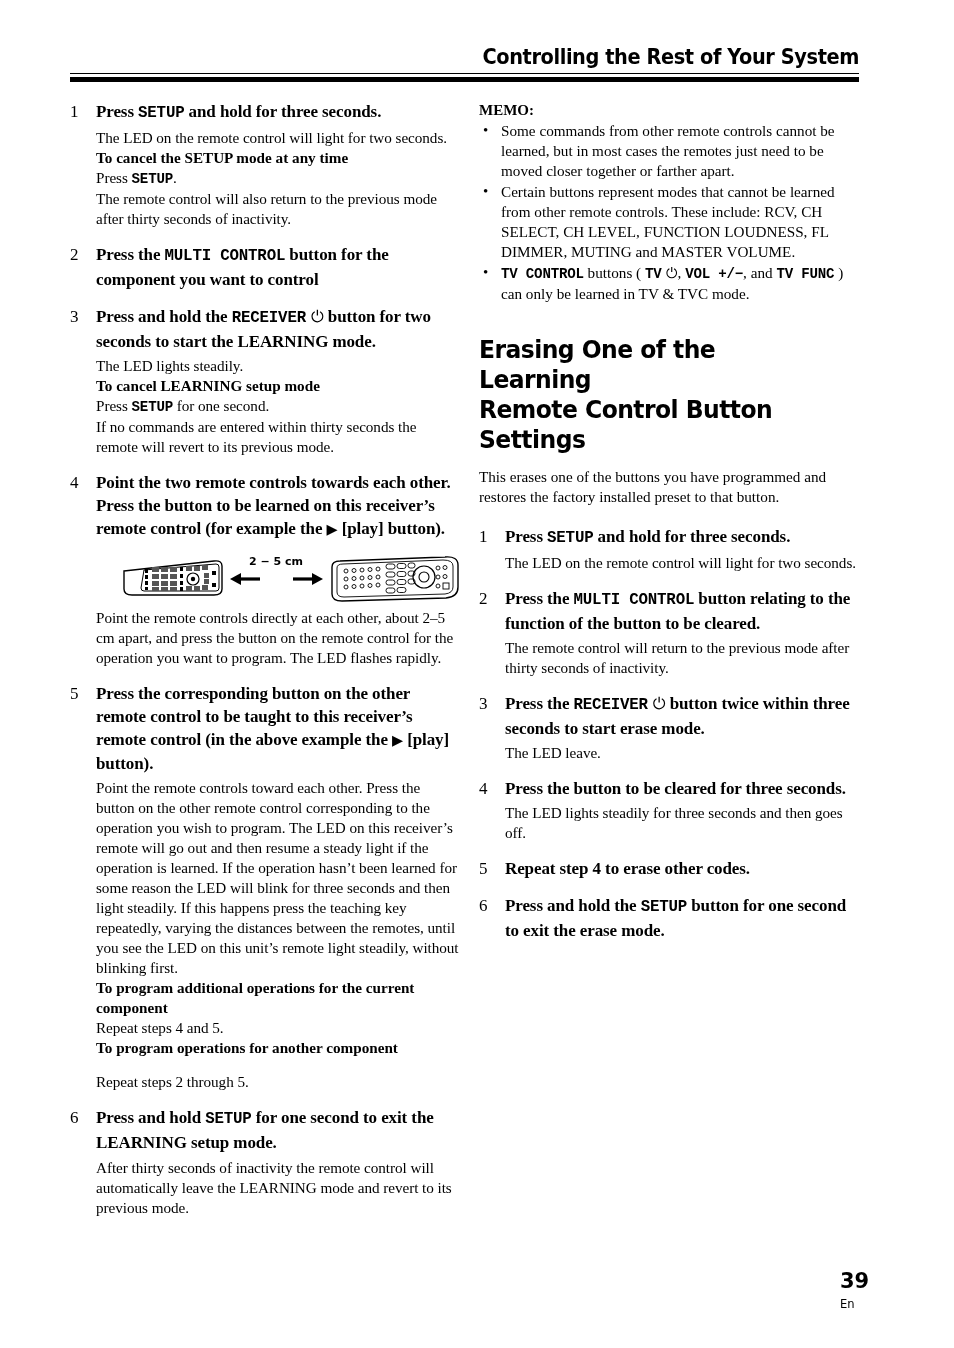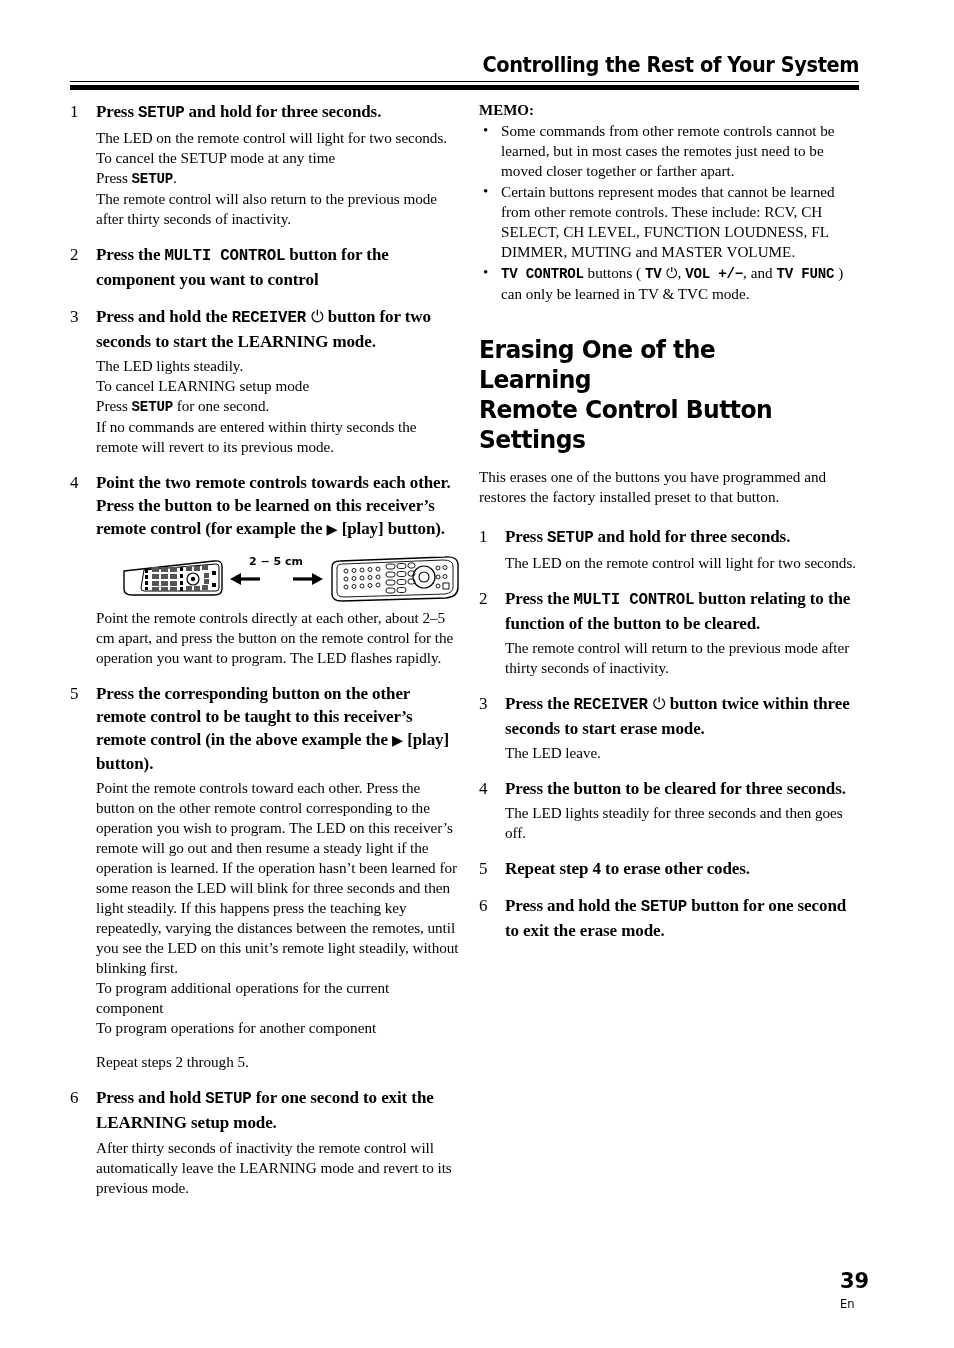--- a/index.html
+++ b/index.html
@@ -14,21 +14,21 @@
     background: #ffffff;
     font-family: "Liberation Serif", "DejaVu Serif", serif;
     color: #000000;
     overflow: hidden;
   }
 
   
   .header {
     position: absolute;
     left: 70px;
-    top: 54px;
+    top: 46px;
     width: 789px;
   }
   .header-title {
     text-align: right;
     font-family: "DejaVu Sans", "Liberation Sans", sans-serif;
     font-weight: bold;
     font-size: 21.5px;
     letter-spacing: -0.45px;
     line-height: 1.05;
     padding-bottom: 3px;
@@ -76,21 +76,21 @@
     font-weight: bold;
     letter-spacing: -0.1px;
   }
   .step-body {
     font-size: 15.2px;
     line-height: 20px;
     margin-top: 2px;
     letter-spacing: -0.05px;
   }
   .sub-head {
-    font-weight: normal;
+    font-weight: bold;
     font-size: 15.2px;
     line-height: 20px;
   }
   .blk { display: block; }
   .gap { margin-top: 18px; }
 
   
   b.btn {
     font-family: Liberation Mono, monospace;
     font-weight: bold;
@@ -307,20 +307,21 @@
           <div style="margin-top:3px">
             <div class="step-body" style="margin-top:0">Point the remote controls directly at each other, about 2–5 cm apart, and press the button on the remote control for the operation you want to program. The LED flashes rapidly.</div>
           </div>
         </div>
         <div class="step">
           <span class="step-num">5</span>
           <div class="step-head"><span>Press the corresponding button on the other remote control to be taught to this receiver’s remote control (in the above example the </span><span class="tri">▶</span><span> [play] button).</span></div>
           <div style="margin-top:3px">
             <div class="step-body" style="margin-top:0">Point the remote controls toward each other. Press the button on the other remote control corresponding to the operation you wish to program. The LED on this receiver’s remote will go out and then resume a steady light if the operation is learned. If the operation hasn’t been learned for some reason the LED will blink for three seconds and then light steadily. If this happens press the teaching key repeatedly, varying the distances between the remotes, until you see the LED on this unit’s remote light steadily, without blinking first.</div>
             <div class="sub-head">To program additional operations for the current component</div>
+            <div class="step-body" style="margin-top:0">Repeat steps 4 and 5.</div>
             <div class="sub-head">To program operations for another component</div>
             <div class="step-body" style="margin-top:14px">Repeat steps 2 through 5.</div>
           </div>
         </div>
         <div class="step">
           <span class="step-num">6</span>
           <div class="step-head"><span>Press and hold </span><b class="btn">SETUP</b><span> for one second to exit the LEARNING setup mode.</span></div>
           <div style="margin-top:3px">
             <div class="step-body" style="margin-top:4px">After thirty seconds of inactivity the remote control will automatically leave the LEARNING mode and revert to its previous mode.</div>
           </div>

